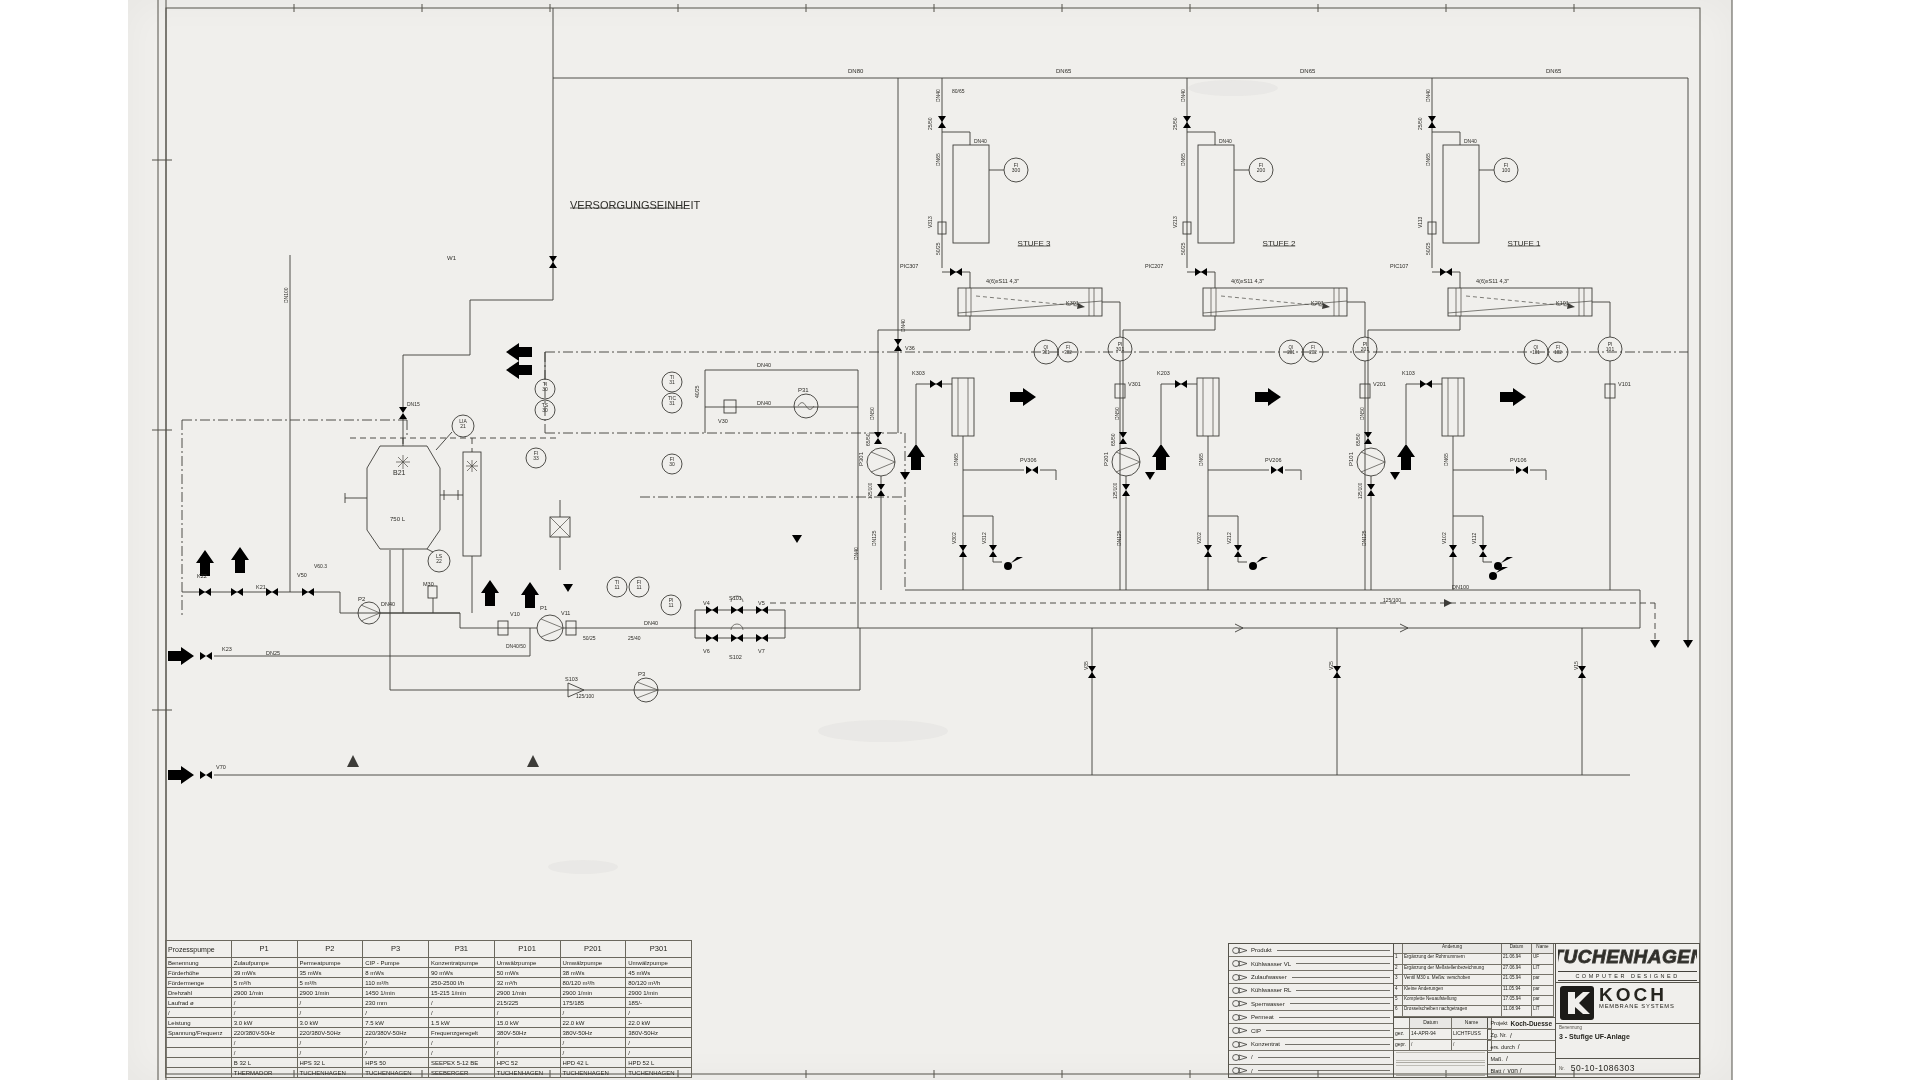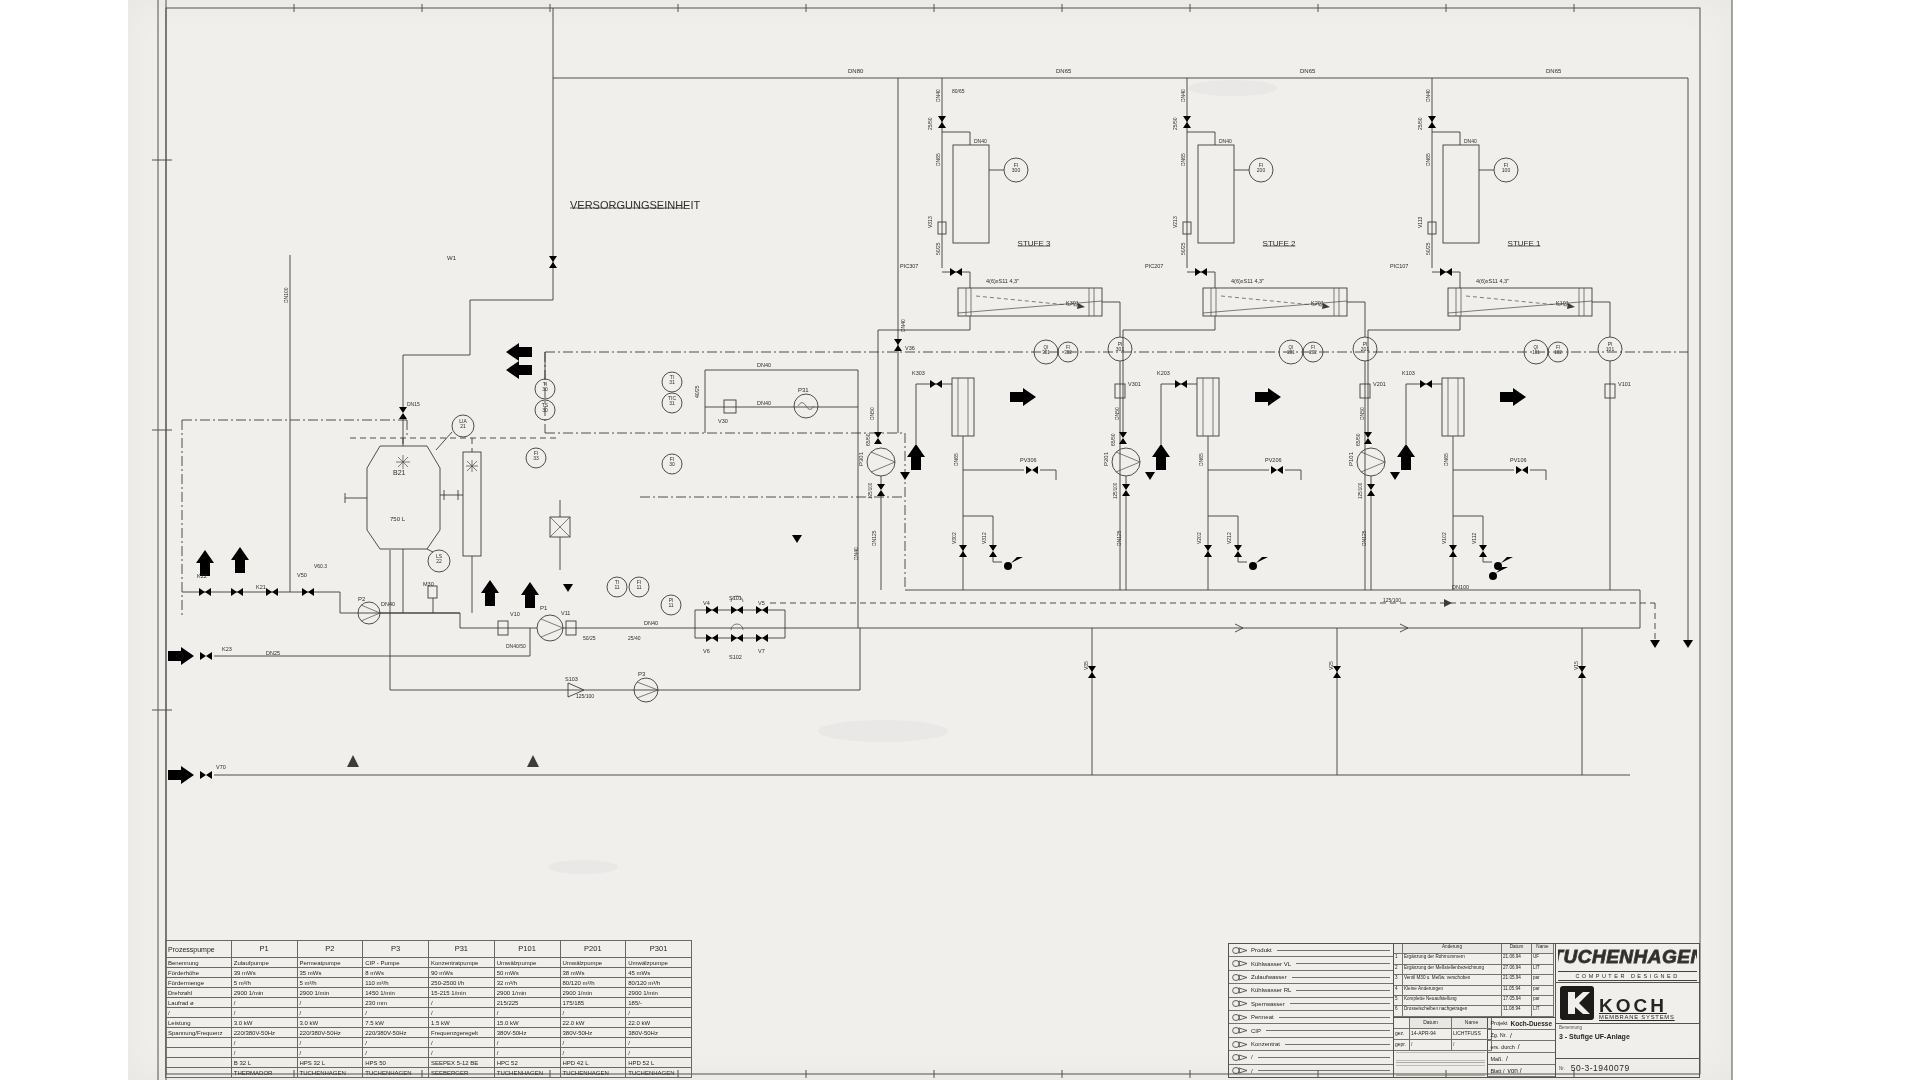--- a/index.html
+++ b/index.html
@@ -39,21 +39,21 @@
   .fineprint{flex:1;margin:1px 2px;background:repeating-linear-gradient(#9a978c 0px,#9a978c 0.7px,transparent 0.7px,transparent 2.8px);
     opacity:.55;border-bottom:0.5px solid #76736a;}
   #project{flex:1;display:flex;flex-direction:column;}
   .proj-row{font-size:5.5px;border-bottom:0.5px solid #76736a;padding:1px 2px;flex:1;
     display:flex;align-items:center;white-space:nowrap;overflow:hidden;}
   .proj-row b{font-weight:bold;font-size:6.5px;margin-left:3px;}
   #tb-right{width:143px;border-right:none;display:flex;flex-direction:column;}
   #brand-area{border-bottom:0.8px solid #55534b;padding:1px 2px;}
   #computer-designed{font-size:5.5px;letter-spacing:2.5px;text-align:center;
     border-top:1px solid #44423c;border-bottom:1px solid #44423c;padding:1px 0;margin-top:-2px;}
-  #koch-row{display:flex;align-items:flex-end;gap:5px;border-bottom:0.8px solid #55534b;padding:3px 4px;text-decoration:underline;}
+  #koch-row{display:flex;align-items:flex-start;gap:5px;border-bottom:0.8px solid #55534b;padding:3px 4px;}
   #koch-text .koch-name{font-weight:bold;font-size:19px;letter-spacing:3px;line-height:0.9;}
   #koch-text .koch-sub{font-size:5.8px;letter-spacing:0.8px;}
   #drawing-title-area{flex:1;padding:1px 3px;border-bottom:0.8px solid #55534b;}
   .tiny-label{font-size:4.5px;color:#55534b;}
   #drawing-title{font-size:7px;font-weight:bold;margin-top:3px;}
   #drawing-nr-row{display:flex;align-items:center;padding:1px 3px;height:16px;}
   #drawing-number{font-size:8.5px;letter-spacing:0.5px;margin-left:6px;}
 </style>
 </head>
 <body>
@@ -715,16 +715,16 @@
         <div class="koch-name">KOCH</div>
         <div class="koch-sub">MEMBRANE SYSTEMS</div>
       </div>
     </div>
     <div id="drawing-title-area">
       <div class="tiny-label">Benennung</div>
       <div id="drawing-title">3 - Stufige UF-Anlage</div>
     </div>
     <div id="drawing-nr-row">
       <span class="tiny-label">Nr.</span>
-      <span id="drawing-number">50-3-1940079</span>
+      <span id="drawing-number">50-10-1086303</span>
     </div>
   </div>
 </div>
 
 </body></html>

